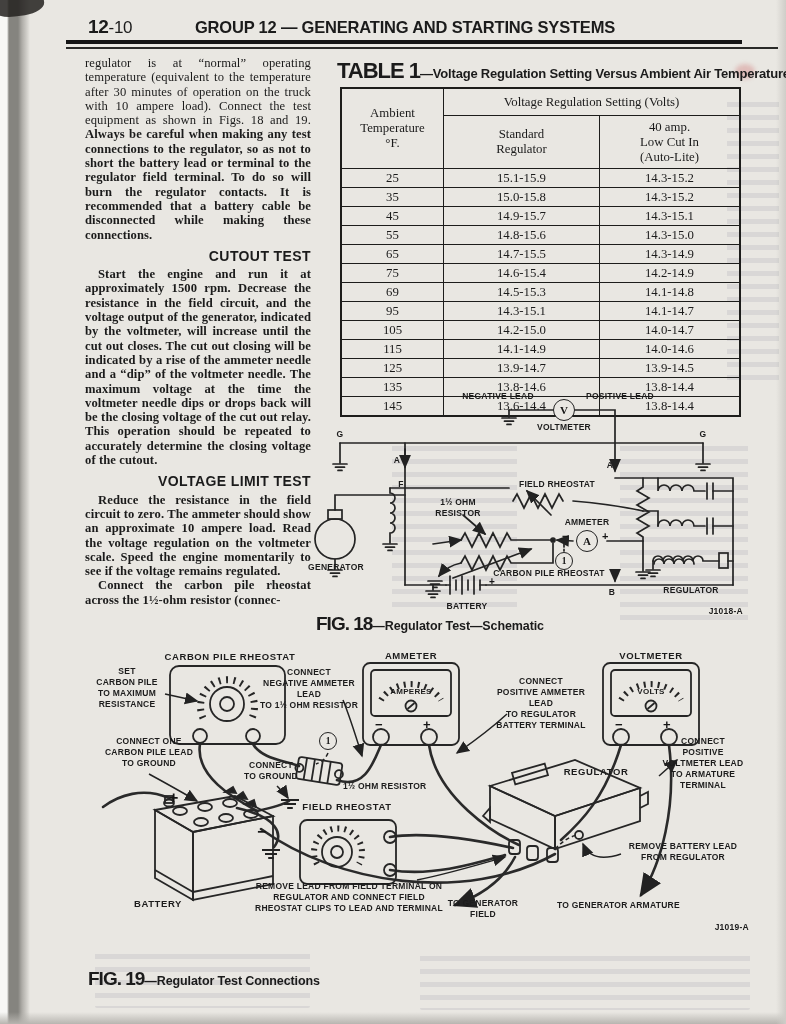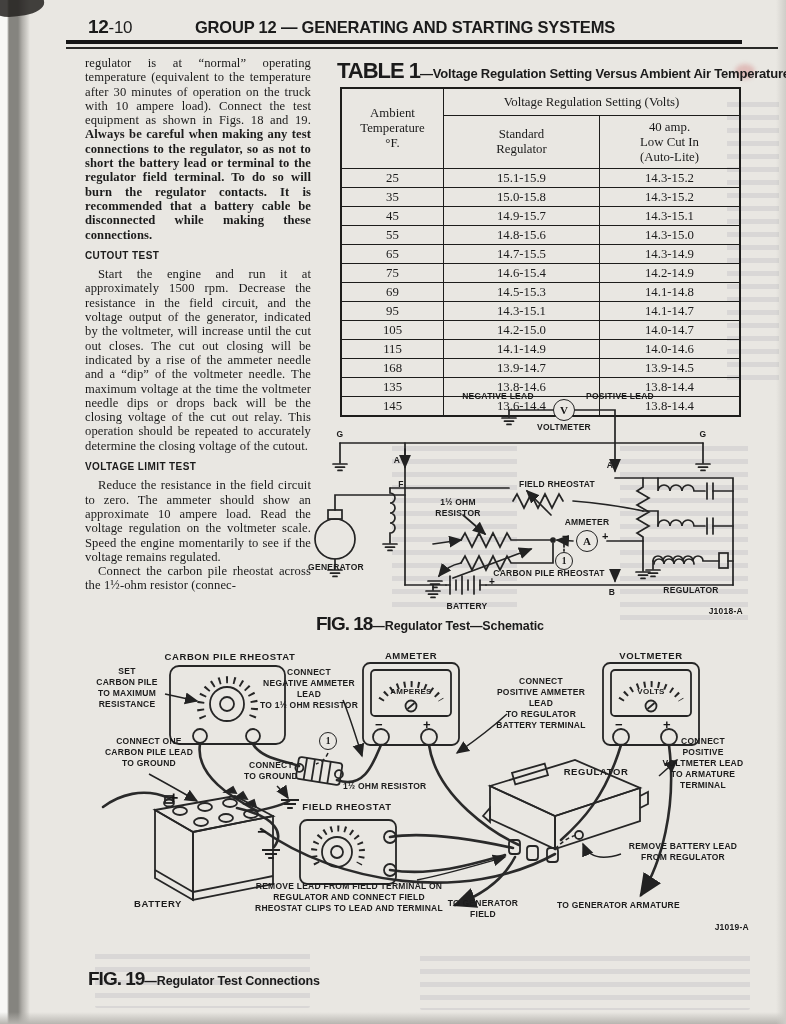--- a/index.html
+++ b/index.html
@@ -24,23 +24,23 @@
   .pageno b{font-size:19px;}
   .ghead{position:absolute;left:65px;top:18px;width:680px;text-align:center;
     font-family:"Liberation Sans",sans-serif;font-weight:bold;font-size:16.5px;letter-spacing:-.2px;}
   .rule-thick{position:absolute;left:66px;top:40px;width:676px;height:3.6px;background:#151515;}
   .rule-thin{position:absolute;left:66px;top:47px;width:712px;height:1.6px;background:#2a2a28;}
 
   
   .leftcol{position:absolute;left:85px;top:56px;width:226px;text-align:justify;
     font-size:12.6px;line-height:14.3px;letter-spacing:.1px;}
   .leftcol p{margin:0;}
-  .leftcol p.indent{text-indent:13px;}
+  .leftcol p.indent{text-indent:13px;font-weight:bold;}
   .leftcol h3{margin:7px 0 4px 0;font-family:"Liberation Sans",sans-serif;
-    font-size:10px;letter-spacing:.4px;font-weight:bold;text-align:left;}
+    font-size:14px;letter-spacing:.4px;font-weight:bold;text-align:right;}
 
   
   .tbl-title{position:absolute;left:337px;top:58px;width:420px;white-space:nowrap;
     font-family:"Liberation Sans",sans-serif;font-weight:bold;}
   .tbl-title .big{font-size:22px;letter-spacing:-1px;}
   .tbl-title .rest{font-size:13px;letter-spacing:-.2px;}
   table.t1{position:absolute;left:340px;top:87px;border-collapse:collapse;
     font-size:12.8px;background:transparent;}
   table.t1 th,table.t1 td{border:1.4px solid #1d1d1b;text-align:center;
     font-weight:normal;padding:0 2px;}
@@ -156,21 +156,21 @@
           <td>105</td>
           <td>14.2-15.0</td>
           <td>14.0-14.7</td>
         </tr>
     <tr>
           <td>115</td>
           <td>14.1-14.9</td>
           <td>14.0-14.6</td>
         </tr>
     <tr>
-          <td>168</td>
+          <td>125</td>
           <td>13.9-14.7</td>
           <td>13.9-14.5</td>
         </tr>
     <tr>
           <td>135</td>
           <td>13.8-14.6</td>
           <td>13.8-14.4</td>
         </tr>
     <tr>
           <td>145</td>

